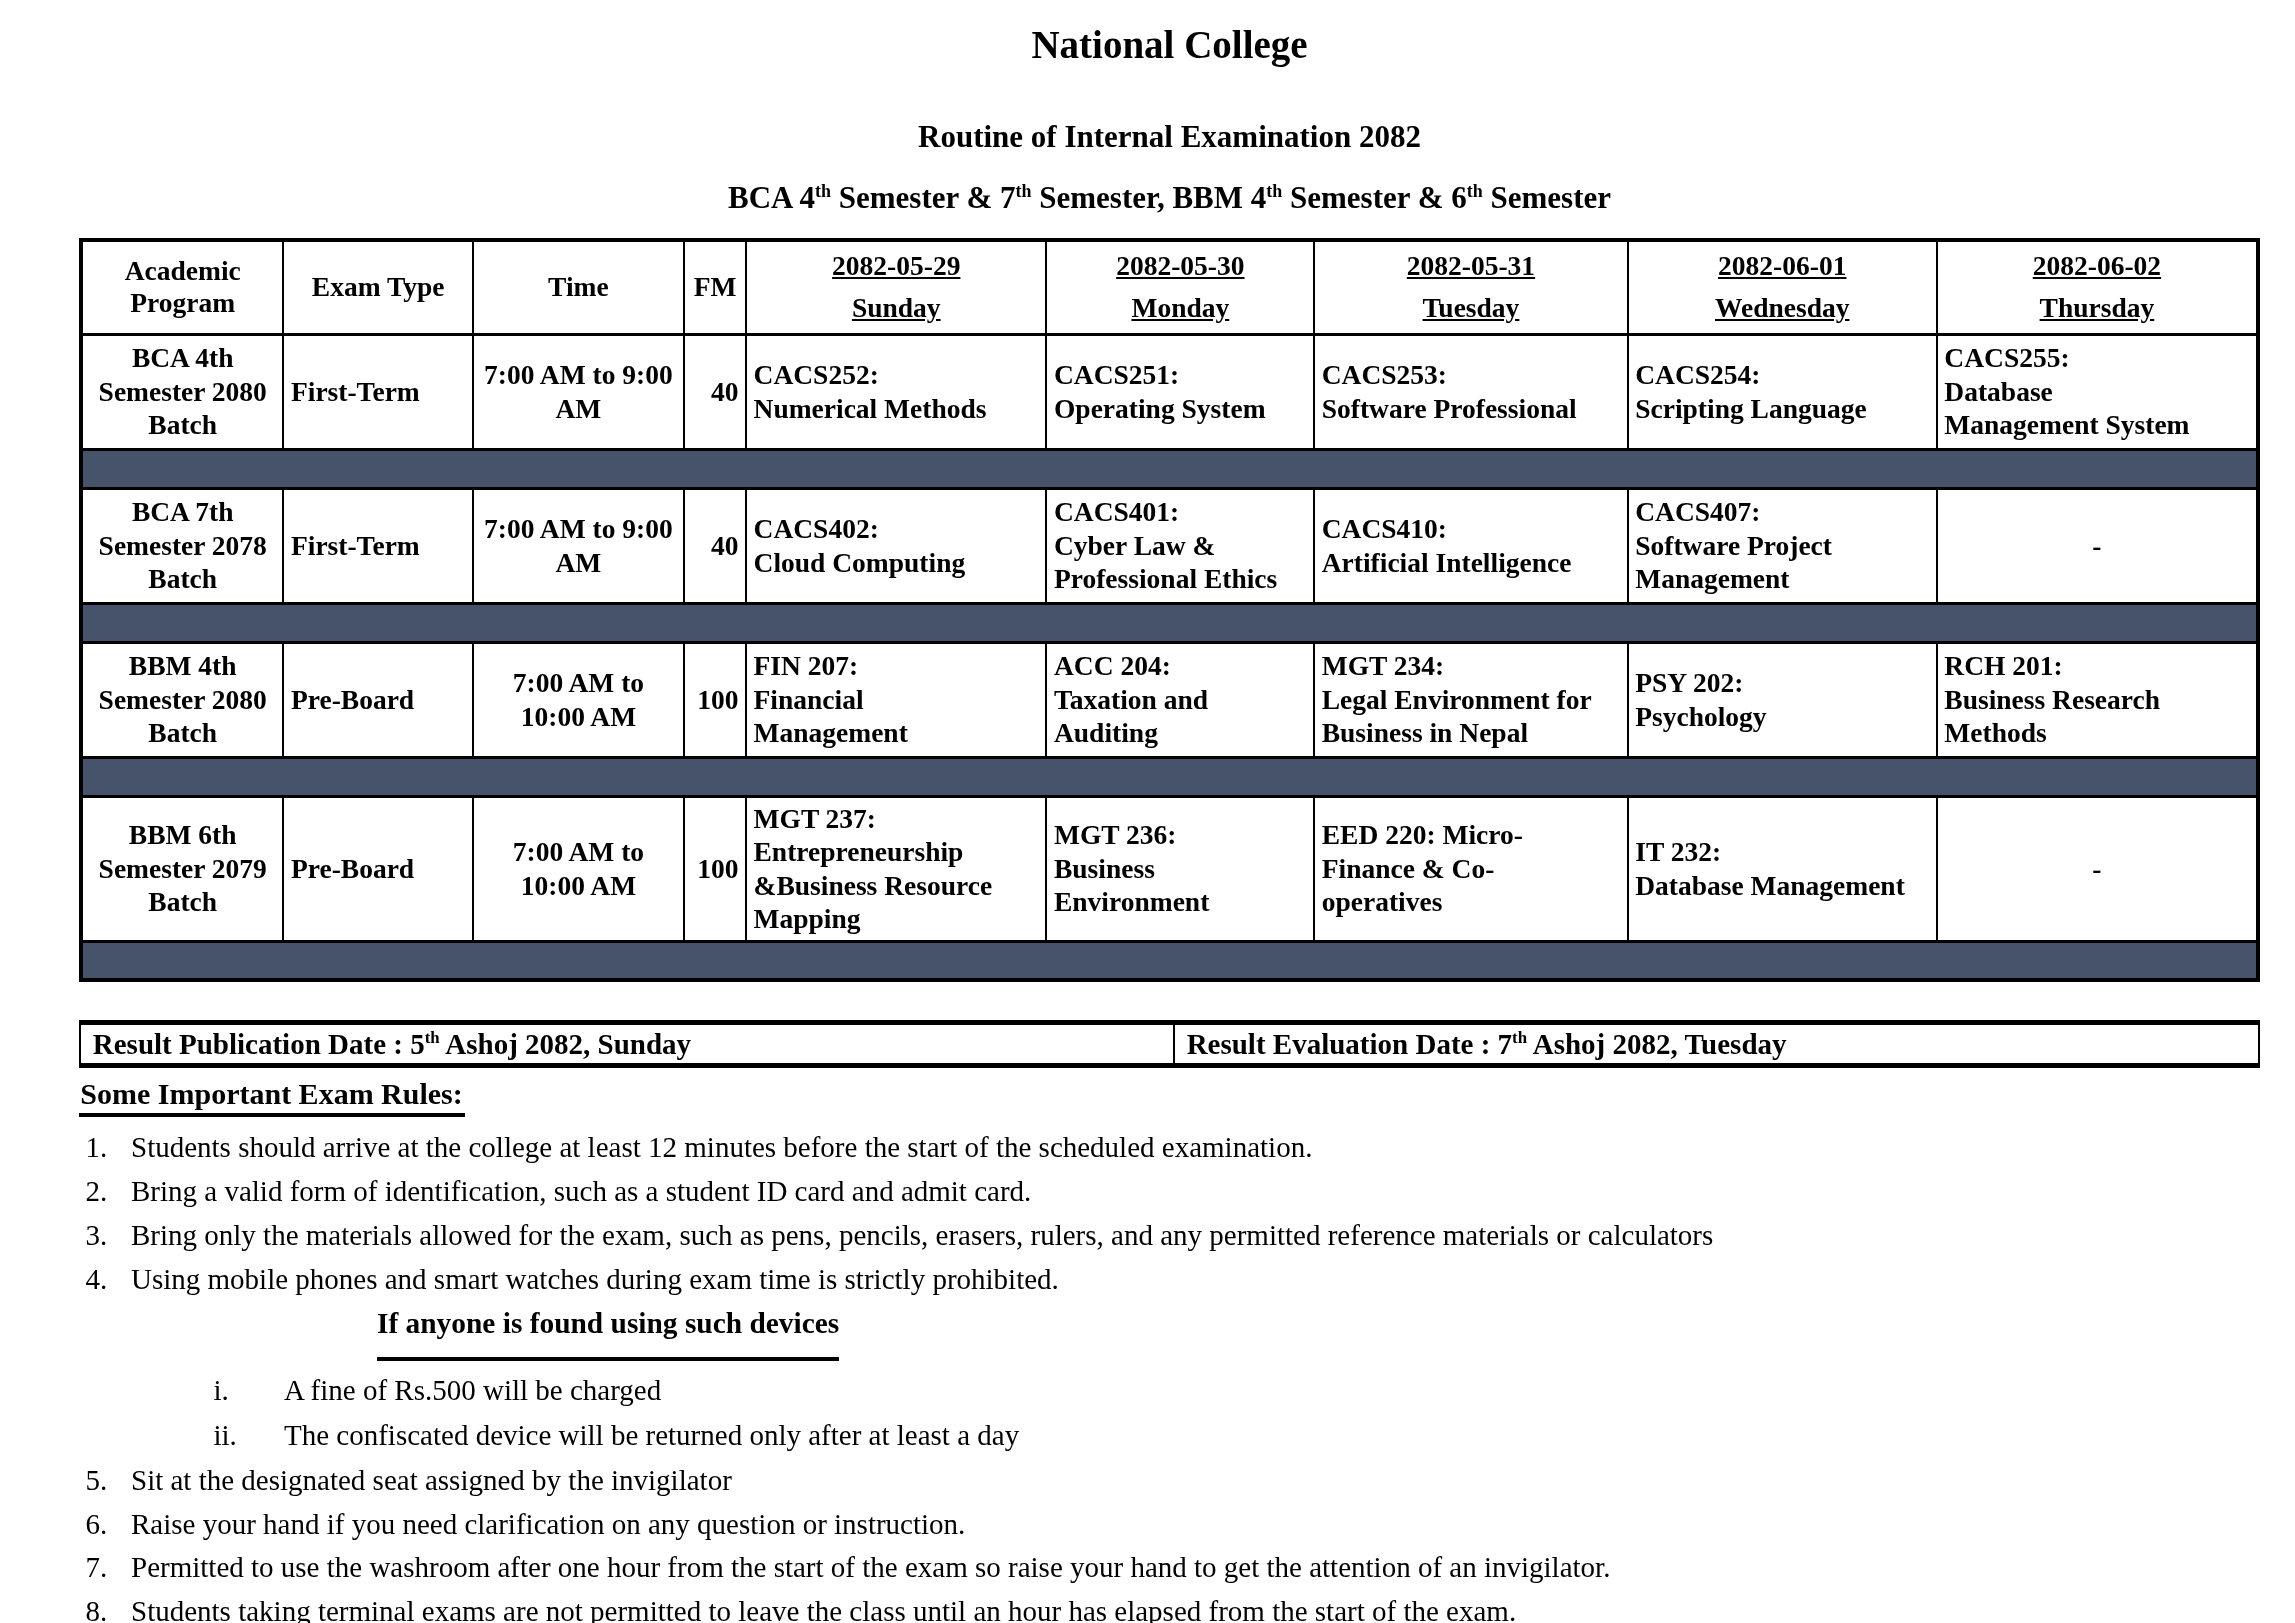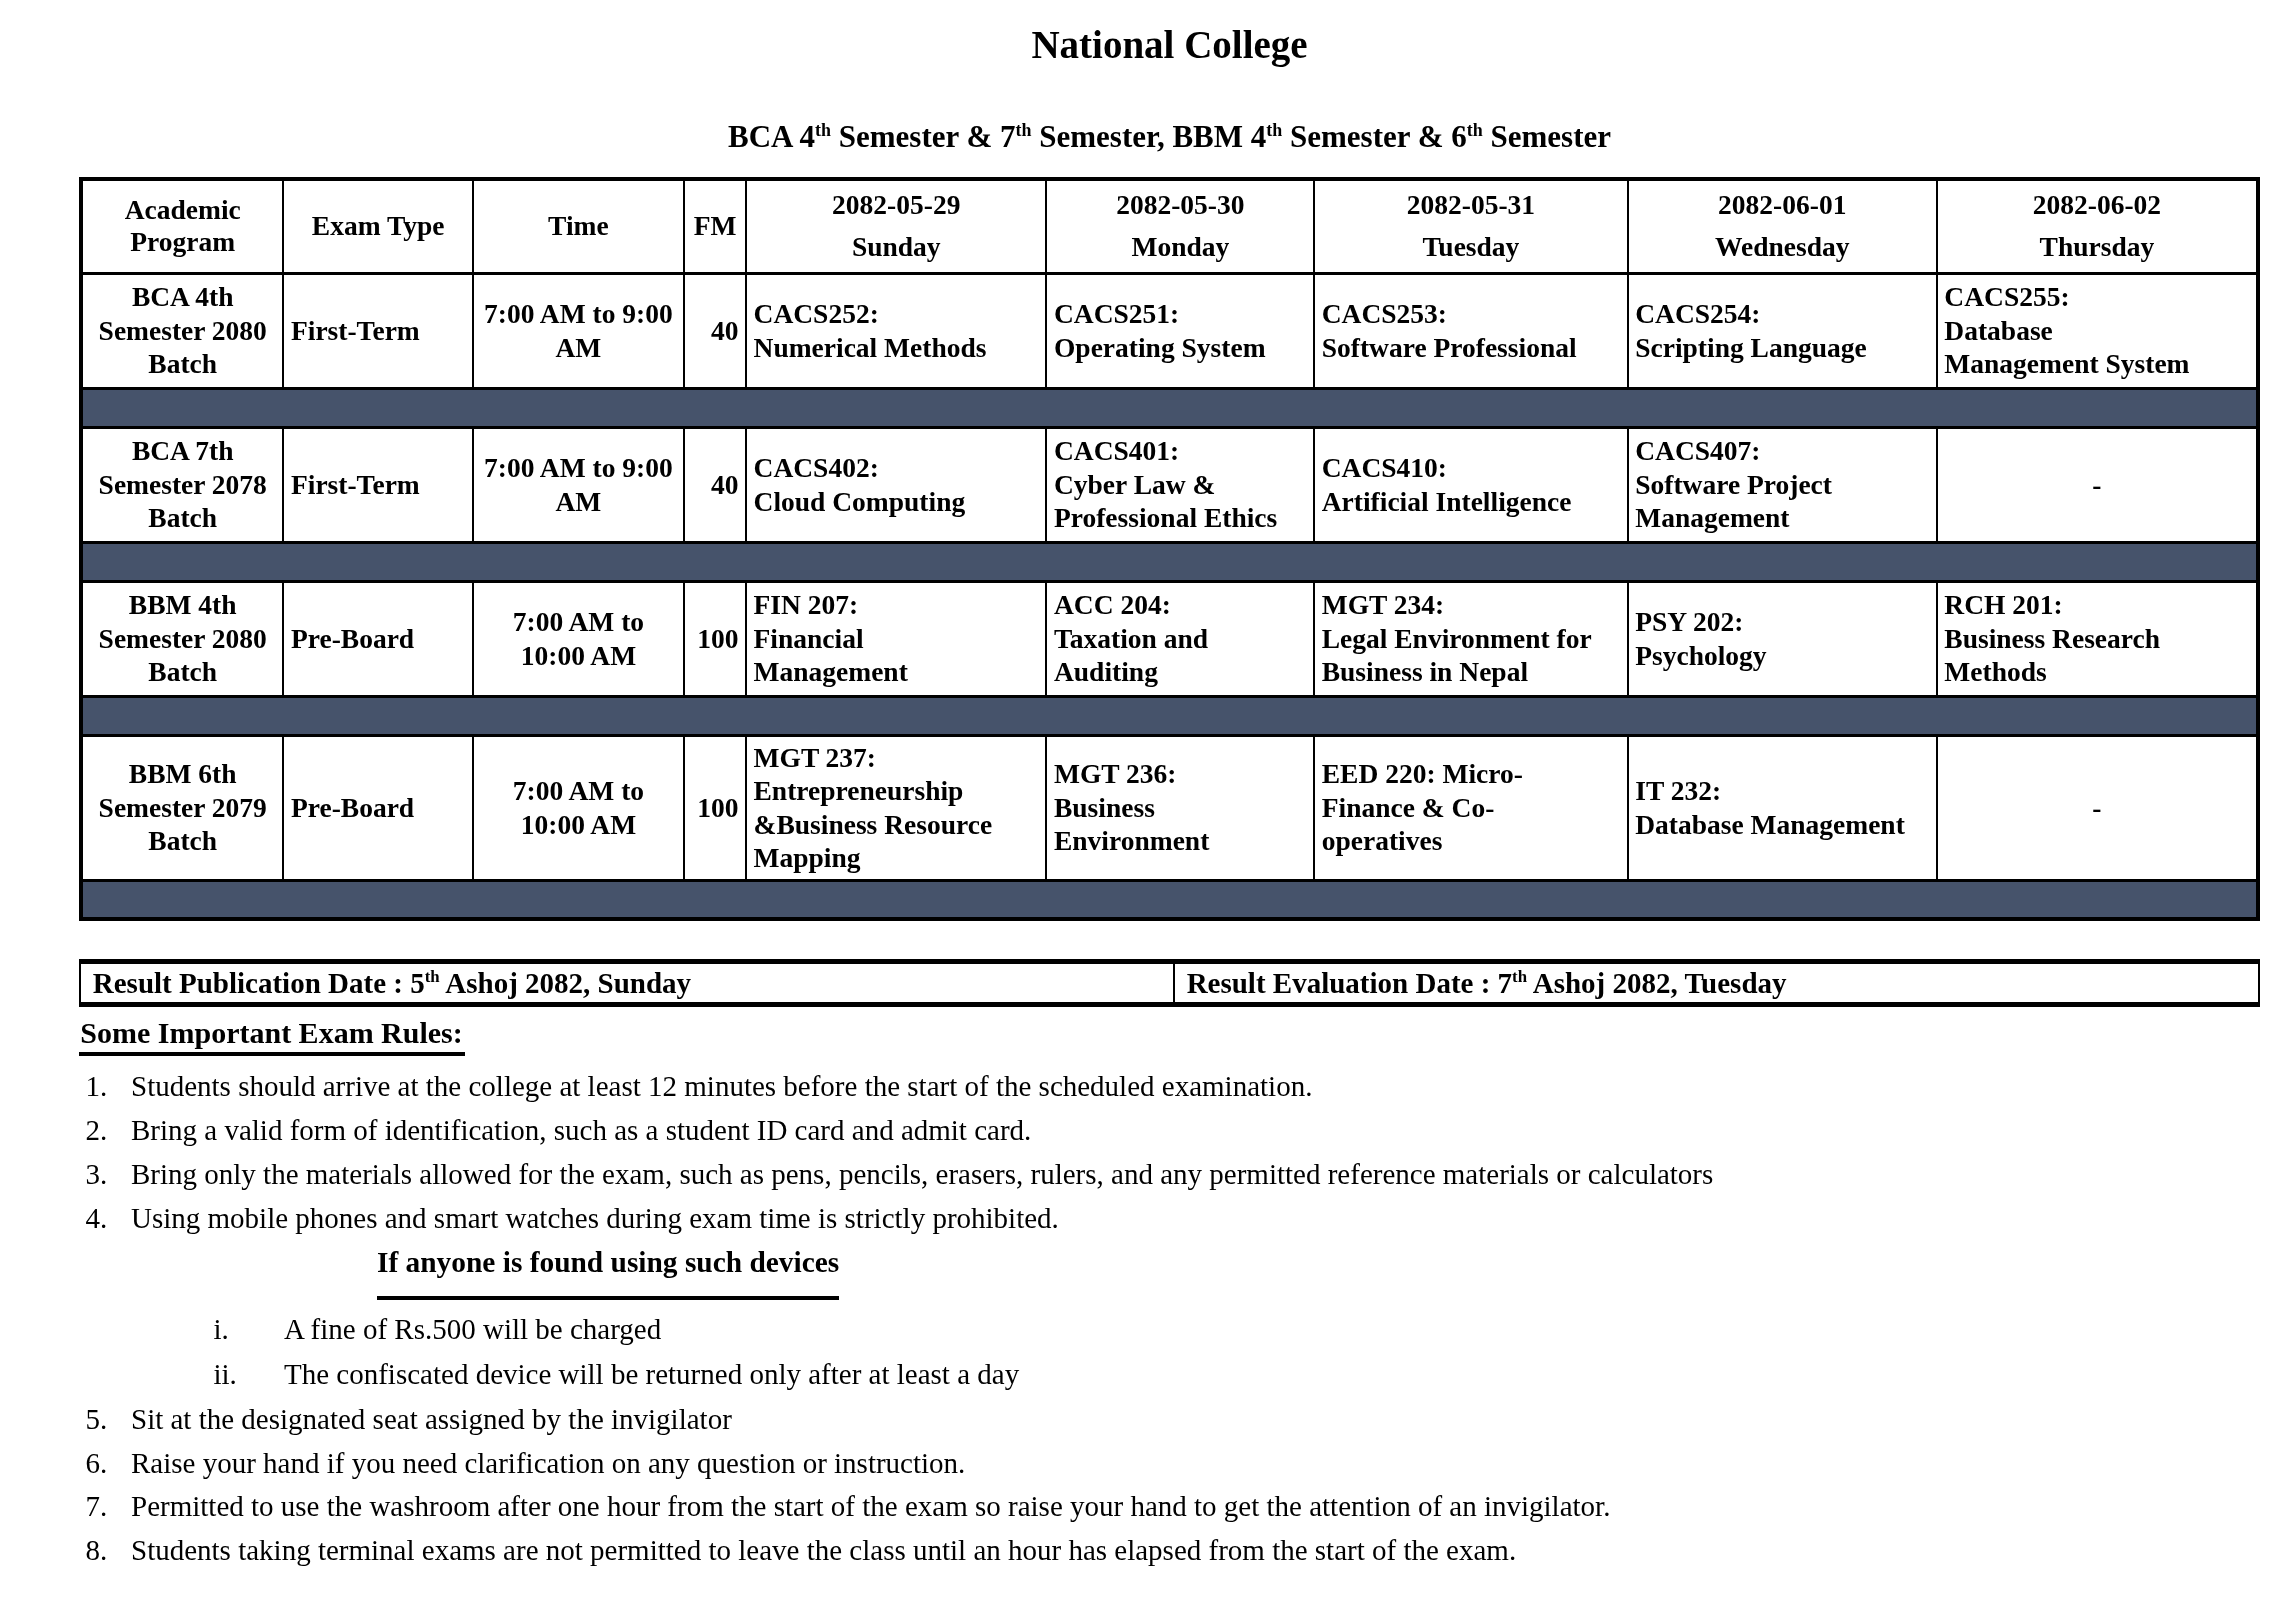--- a/index.html
+++ b/index.html
@@ -28,21 +28,21 @@
     font-weight: bold;
   }
   table.routine th, table.routine td {
     border: 2.6px solid #000;
     border-top-width: 3.9px;
     border-bottom-width: 3.9px;
     padding: 3.9px 6.5px;
     vertical-align: middle;
   }
   table.routine thead th { height: 90px; text-align: center; padding: 2.6px 3.9px; }
-  .day-head div { line-height: 1.55; }
+  .day-head div { line-height: 1.55; text-decoration: underline; }
   td.prog { text-align: center; white-space: pre-line; line-height: 1.22; height: 115px; }
   td.type { text-align: left; padding-left: 5.2px; }
   td.time { text-align: center; white-space: pre-line; line-height: 1.22; margin-top: 28px; }
   td.fm   { text-align: right; padding: 3.9px 1.3px; }
   td.day  { text-align: left; white-space: pre-line; line-height: 1.22; }
   td.dash { text-align: center; }
   tr.band td { height: 39px; padding: 0; border-top-width: 3.9px; border-bottom-width: 3.9px; }
 
   table.results {
     width: 100%;
@@ -84,20 +84,21 @@
   .subrule .sn { flex: 0 0 77px; padding-left: 6.5px; }
   .subrule .st { flex: 1; }
 </style>
 </head>
 <body>
 
 <div class="page">
 
   <header>
     <div class="college-name">National College</div>
+    <div class="doc-title">Routine of Internal Examination 2082</div>
     <div class="semester-line">BCA 4<sup>th</sup> Semester &amp; 7<sup>th</sup> Semester, BBM 4<sup>th</sup> Semester &amp; 6<sup>th</sup> Semester</div>
   </header>
 
   <table class="routine">
     <colgroup>
       <col style="width:9.3%">
         <col style="width:8.7%">
         <col style="width:9.7%">
         <col style="width:2.85%">
       <col style="width:13.8%">

